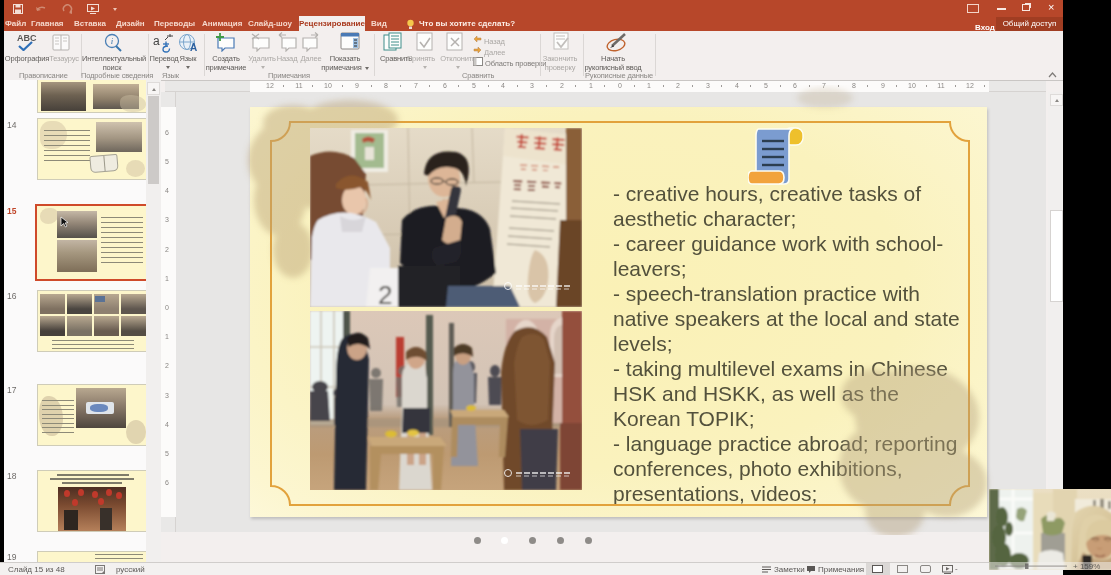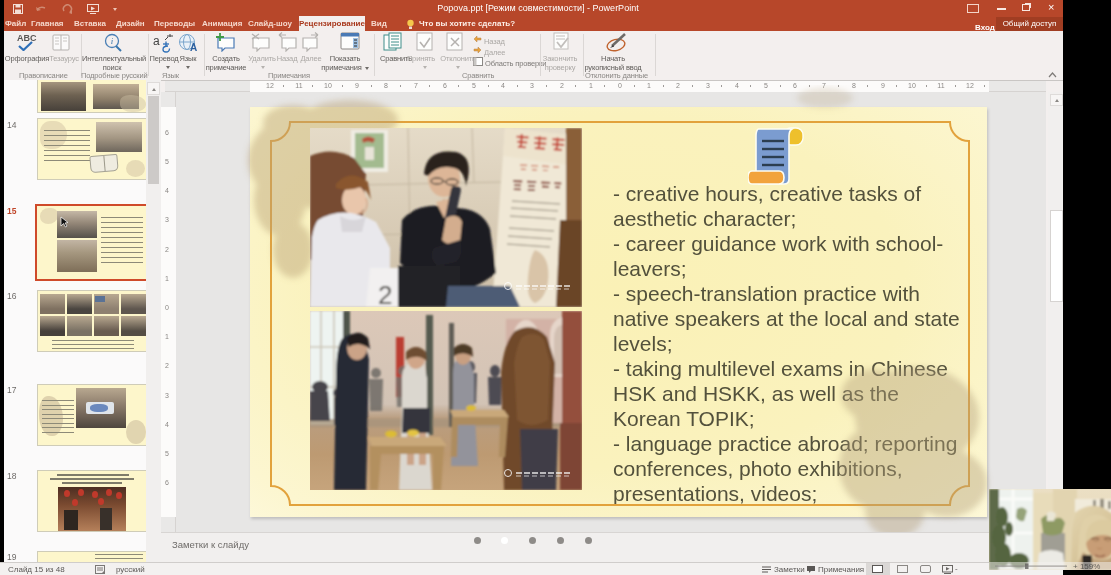--- a/index.html
+++ b/index.html
@@ -26,21 +26,20 @@
 #mscroll{position:absolute;left:1048px;top:92px;width:15px;height:440px;background:#f1efee;}
 #webcam{position:absolute;left:962px;top:489px;width:145px;height:87px;overflow:hidden;margin-left:27px;}
 .blackR{position:absolute;background:#000;}
 .tridown{width:0;height:0;border-left:2.8px solid transparent;border-right:2.8px solid transparent;border-top:3.8px solid #6e6b68;position:absolute;}
 .triup{width:0;height:0;border-left:2.8px solid transparent;border-right:2.8px solid transparent;border-bottom:3.8px solid #8a8784;position:absolute;}
 .tridowng{width:0;height:0;border-left:2.8px solid transparent;border-right:2.8px solid transparent;border-top:3.8px solid #b5b2af;position:absolute;}
 </style></head><body>
 <div id="root">
   <div id="win"></div>
   <div id="titlebar"></div>
-  <div id="title-text">Popova.ppt [Режим совместимости] - PowerPoint</div>
   <div id="tabs">
     <div class="tab" style="left:5px;">Файл</div>
     <div class="tab" style="left:31px;">Главная</div>
     <div class="tab" style="left:74px;">Вставка</div>
     <div class="tab" style="left:116px;">Дизайн</div>
     <div class="tab" style="left:154px;">Переводы</div>
     <div class="tab" style="left:202px;">Анимация</div>
     <div class="tab" style="left:248px;">Слайд-шоу</div>
     <div class="tab" style="left:299px;top:16px;height:15px;line-height:15px;background:#f3efee;color:#a8381c;width:66px;text-align:center;">Рецензирование</div>
     <div class="tab" style="left:371px;">Вид</div>
@@ -101,21 +100,21 @@
     <div class="rsep" style="left:81px;"></div>
     <div class="rlbl" style="left:19px;">Правописание</div>
 
     <svg style="position:absolute;left:103px;top:33px;" width="20" height="20">
         <circle cx="9" cy="8" r="6.5" fill="none" stroke="#4a7fb5" stroke-width="1.3"></circle>
         <line x1="13" y1="13" x2="18" y2="18" stroke="#3a76ad" stroke-width="2"></line>
         <text x="9" y="11" font-size="9" fill="#3a76ad" text-anchor="middle" font-style="italic" font-family="Liberation Serif">i</text>
       </svg>
     <div class="rtxt" style="left:82px;top:54px;width:60px;">Интеллектуальный<br>поиск</div>
     <div class="rsep" style="left:148px;"></div>
-    <div class="rlbl" style="left:81px;">Подробные русский</div>
+    <div class="rlbl" style="left:81px;">Подробные сведения</div>
 
     <svg style="position:absolute;left:153px;top:33px;" width="22" height="20">
         <text x="0" y="12" font-size="12" fill="#444">a</text>
         <g stroke="#2e6fb7" stroke-width="1.3" fill="none">
           <line x1="10" y1="11" x2="16" y2="11"></line>
           <line x1="13" y1="8.5" x2="13" y2="13"></line>
           <path d="M15 13 q-5 0 -5 3.5 q0 2.5 3 2.5 q3.5 0 3.5 -3.5"></path>
         </g>
         <path d="M14 3 h6 m-3 -2 v3 m-5 3 l3 -3" stroke="#444" fill="none"></path>
       </svg>
@@ -225,21 +224,21 @@
     <div class="rtxtg" style="left:538px;top:54px;width:44px;">Закончить<br>проверку</div>
     <div class="rsep" style="left:583px;"></div>
     <div class="rsep" style="left:655px;"></div>
 
     <svg style="position:absolute;left:605px;top:32px;" width="26" height="20">
         <ellipse cx="11" cy="13" rx="9" ry="5.5" fill="none" stroke="#c0632e" stroke-width="1.4" transform="rotate(-15 11 13)"></ellipse>
         <path d="M7 14 L20 2" stroke="#6e6b68" stroke-width="2.5"></path>
         <path d="M5 16 l3 -3 l1.2 1.4 z" fill="#3a3a3a"></path>
       </svg>
     <div class="rtxt" style="left:582px;top:54px;width:62px;">Начать<br>рукописный ввод</div>
-    <div class="rlbl" style="left:585px;">Отклонить данные</div>
+    <div class="rlbl" style="left:585px;">Рукописные данные</div>
     <svg style="position:absolute;left:1048px;top:72px;" width="9" height="6">
         <path d="M1 5 l3.5 -4 l3.5 4" fill="none" stroke="#7e7b78" stroke-width="1.2"></path>
       </svg>
   </div>
   <div id="hruler">
       <div style="position:absolute;left:85px;top:0;width:739px;height:11px;background:#fcfbfa;"></div>
       <span class="rnum" style="left:100px;width:10px;text-align:center;position:absolute;top:1px;">12</span>
       <span class="rnum" style="left:129px;width:10px;text-align:center;position:absolute;top:1px;">11</span>
       <span class="rnum" style="left:158px;width:10px;text-align:center;position:absolute;top:1px;">10</span>
       <span class="rnum" style="left:187px;width:10px;text-align:center;position:absolute;top:1px;">9</span>
@@ -626,23 +625,20 @@
 <rect x="36" y="2" width="19" height="17" rx="7" fill="#eec02c" stroke="#fdfdf2" stroke-width="1.4"></rect>
 <path d="M10 3 h34 q-3 2 -3 7 v43 q0 5 -5 5 h-23 q-5 0 -5 -5 v-43 q0 -5 2 -7" fill="#7b9cd0" stroke="#fdfdf2" stroke-width="1.6"></path>
 <g stroke="#2c3e50" stroke-width="2.4">
         <line x1="14" y1="15" x2="36" y2="15"></line>
         <line x1="14" y1="23" x2="36" y2="23"></line>
         <line x1="14" y1="31" x2="36" y2="31"></line>
         <line x1="14" y1="39" x2="36" y2="39"></line>
       </g>
 <path d="M4 45 h27 q5 0 5 6.5 q0 6.5 -5 6.5 h-27 q-4 0 -4 -6.5 q0 -6.5 4 -6.5" fill="#f2a33c" stroke="#fdfdf2" stroke-width="1.6"></path>
 </svg>
-  <div id="notesbar">
-      <div style="position:absolute;left:11px;top:6px;font-size:9.5px;color:#6e6b68;">Заметки к слайду</div>
-    </div>
 <div id="dots">
 <div style="position:absolute;left:474px;top:537px;width:7px;height:7px;border-radius:50%;background:#8e8b88;"></div>
 <div style="position:absolute;left:501px;top:537px;width:7px;height:7px;border-radius:50%;background:#ffffff;"></div>
 <div style="position:absolute;left:529px;top:537px;width:7px;height:7px;border-radius:50%;background:#8e8b88;"></div>
 <div style="position:absolute;left:557px;top:537px;width:7px;height:7px;border-radius:50%;background:#8e8b88;"></div>
 <div style="position:absolute;left:585px;top:537px;width:7px;height:7px;border-radius:50%;background:#8e8b88;"></div>
 </div>
   <div id="statusbar">
 <div style="position:absolute;left:8px;top:2px;">Слайд 15 из 48</div>
 <svg style="position:absolute;left:95px;top:2px;" width="10" height="9">

